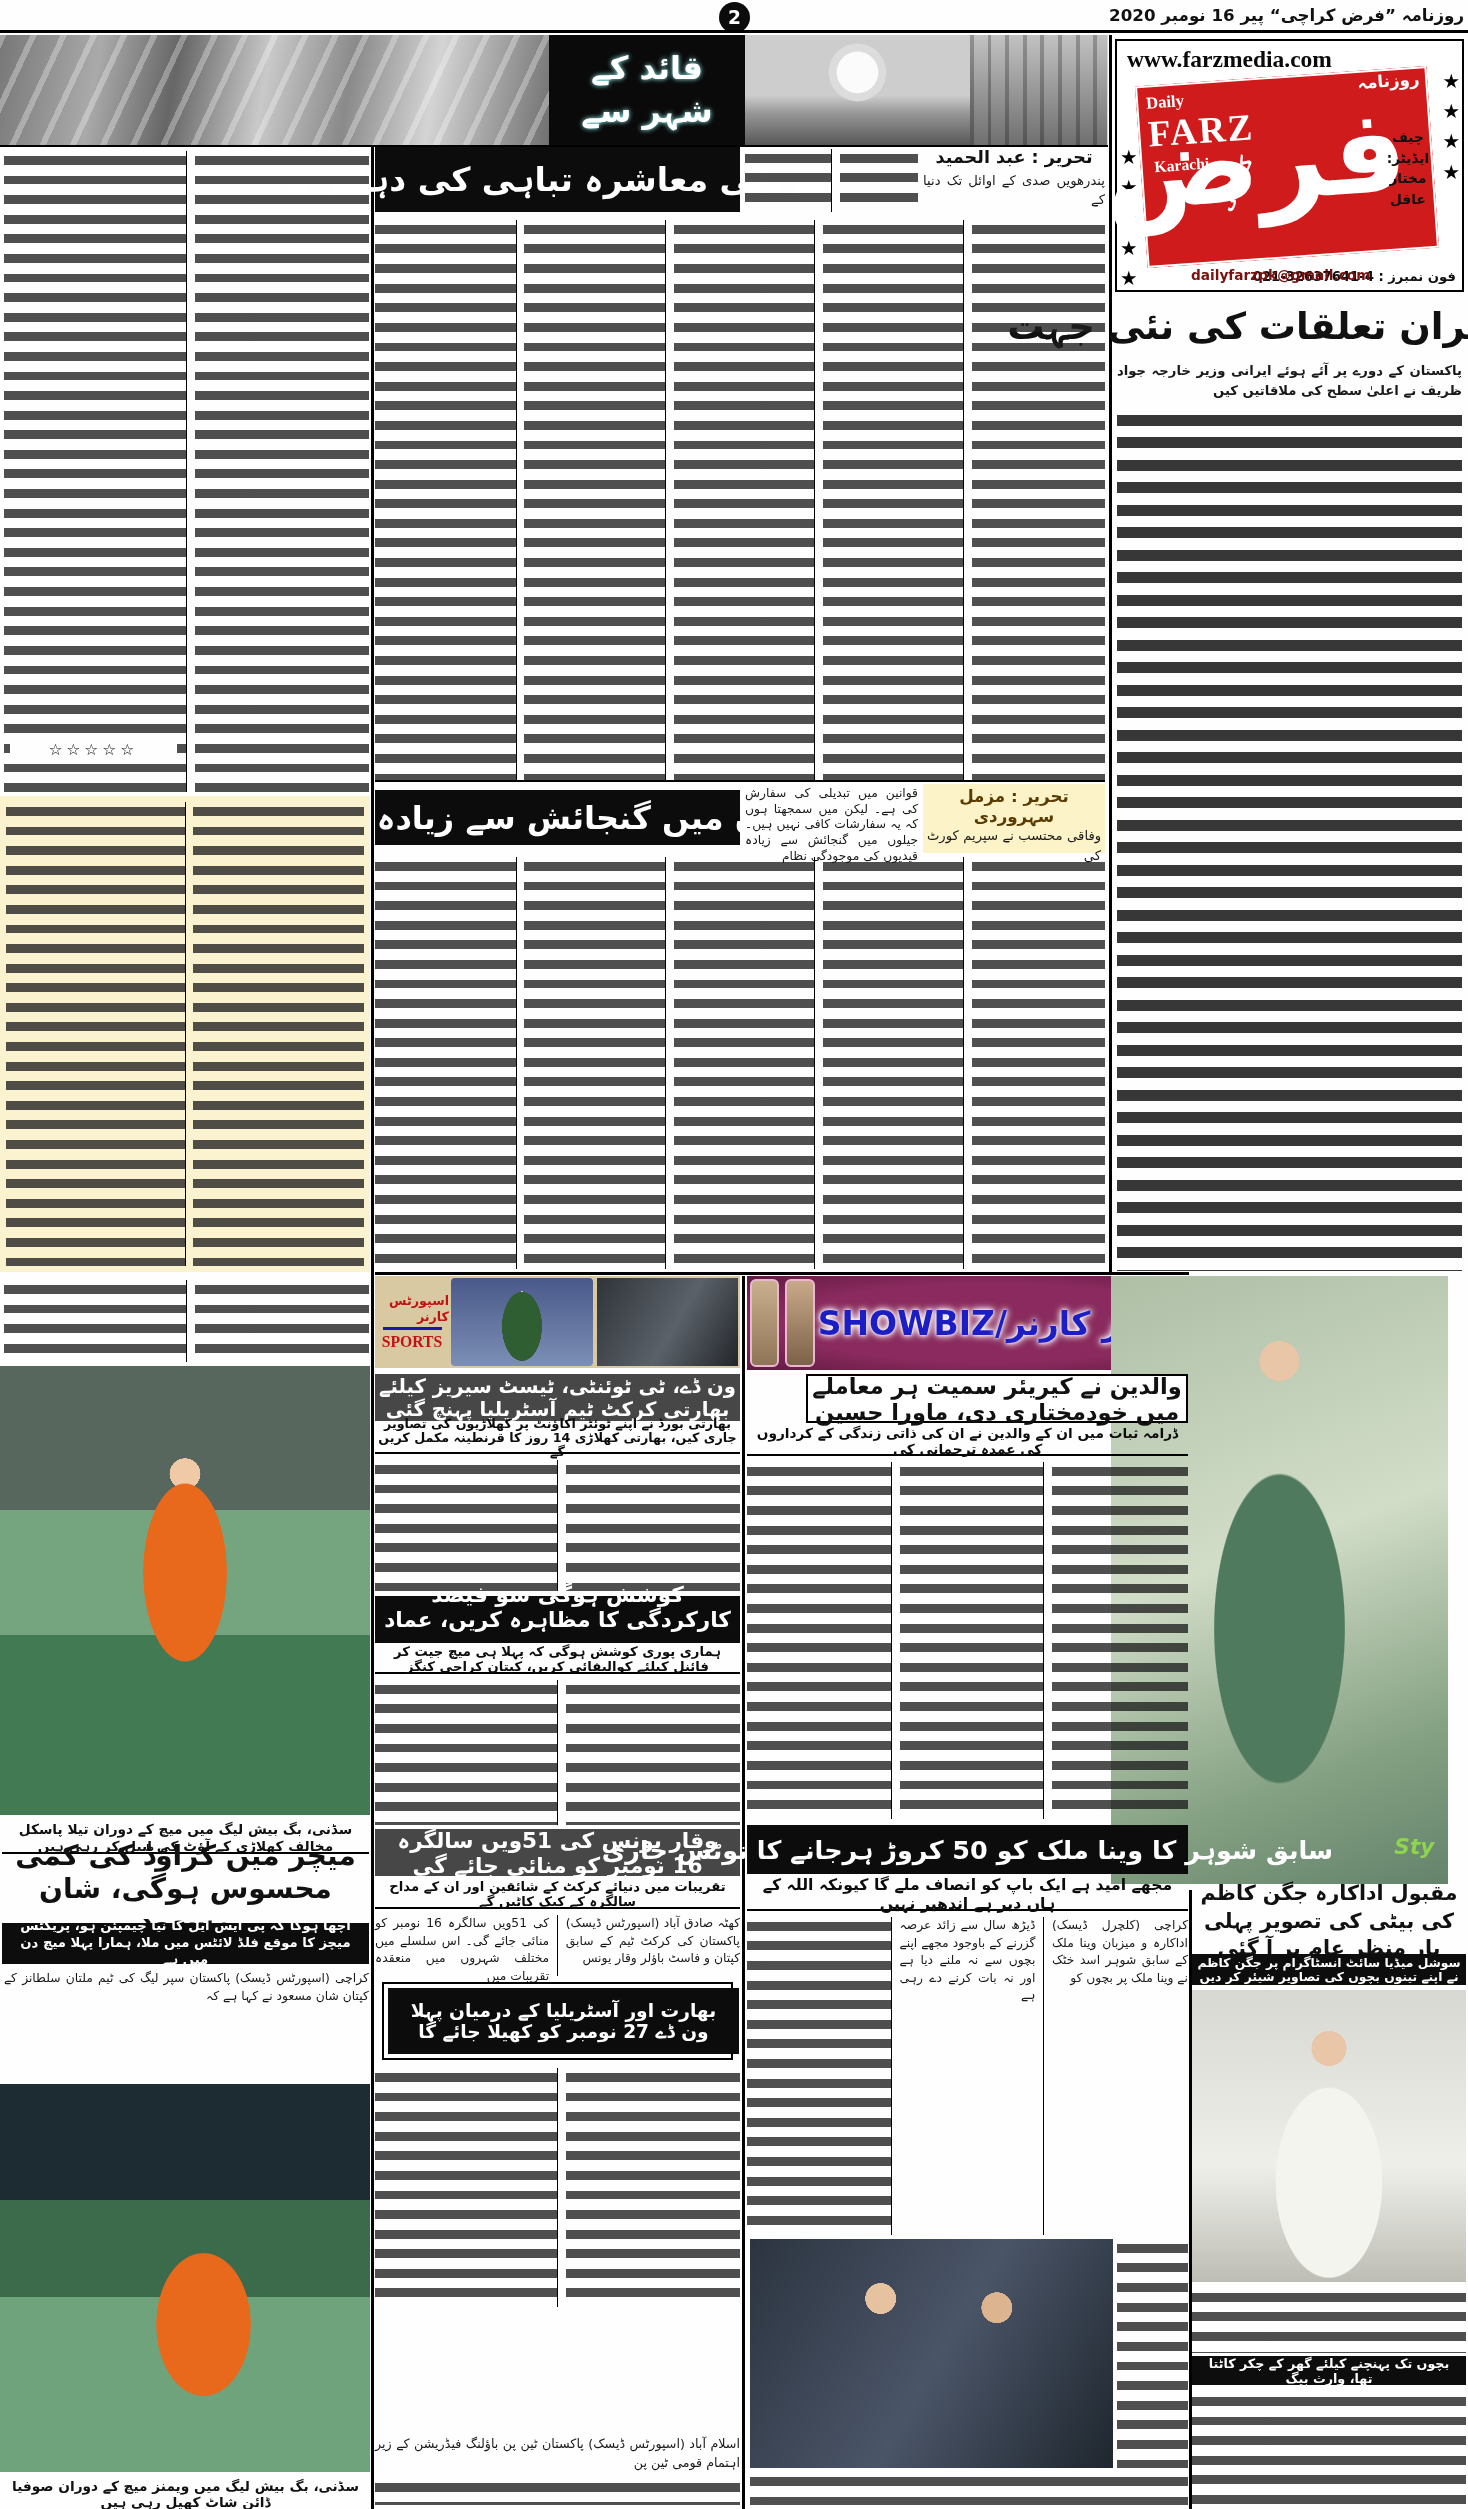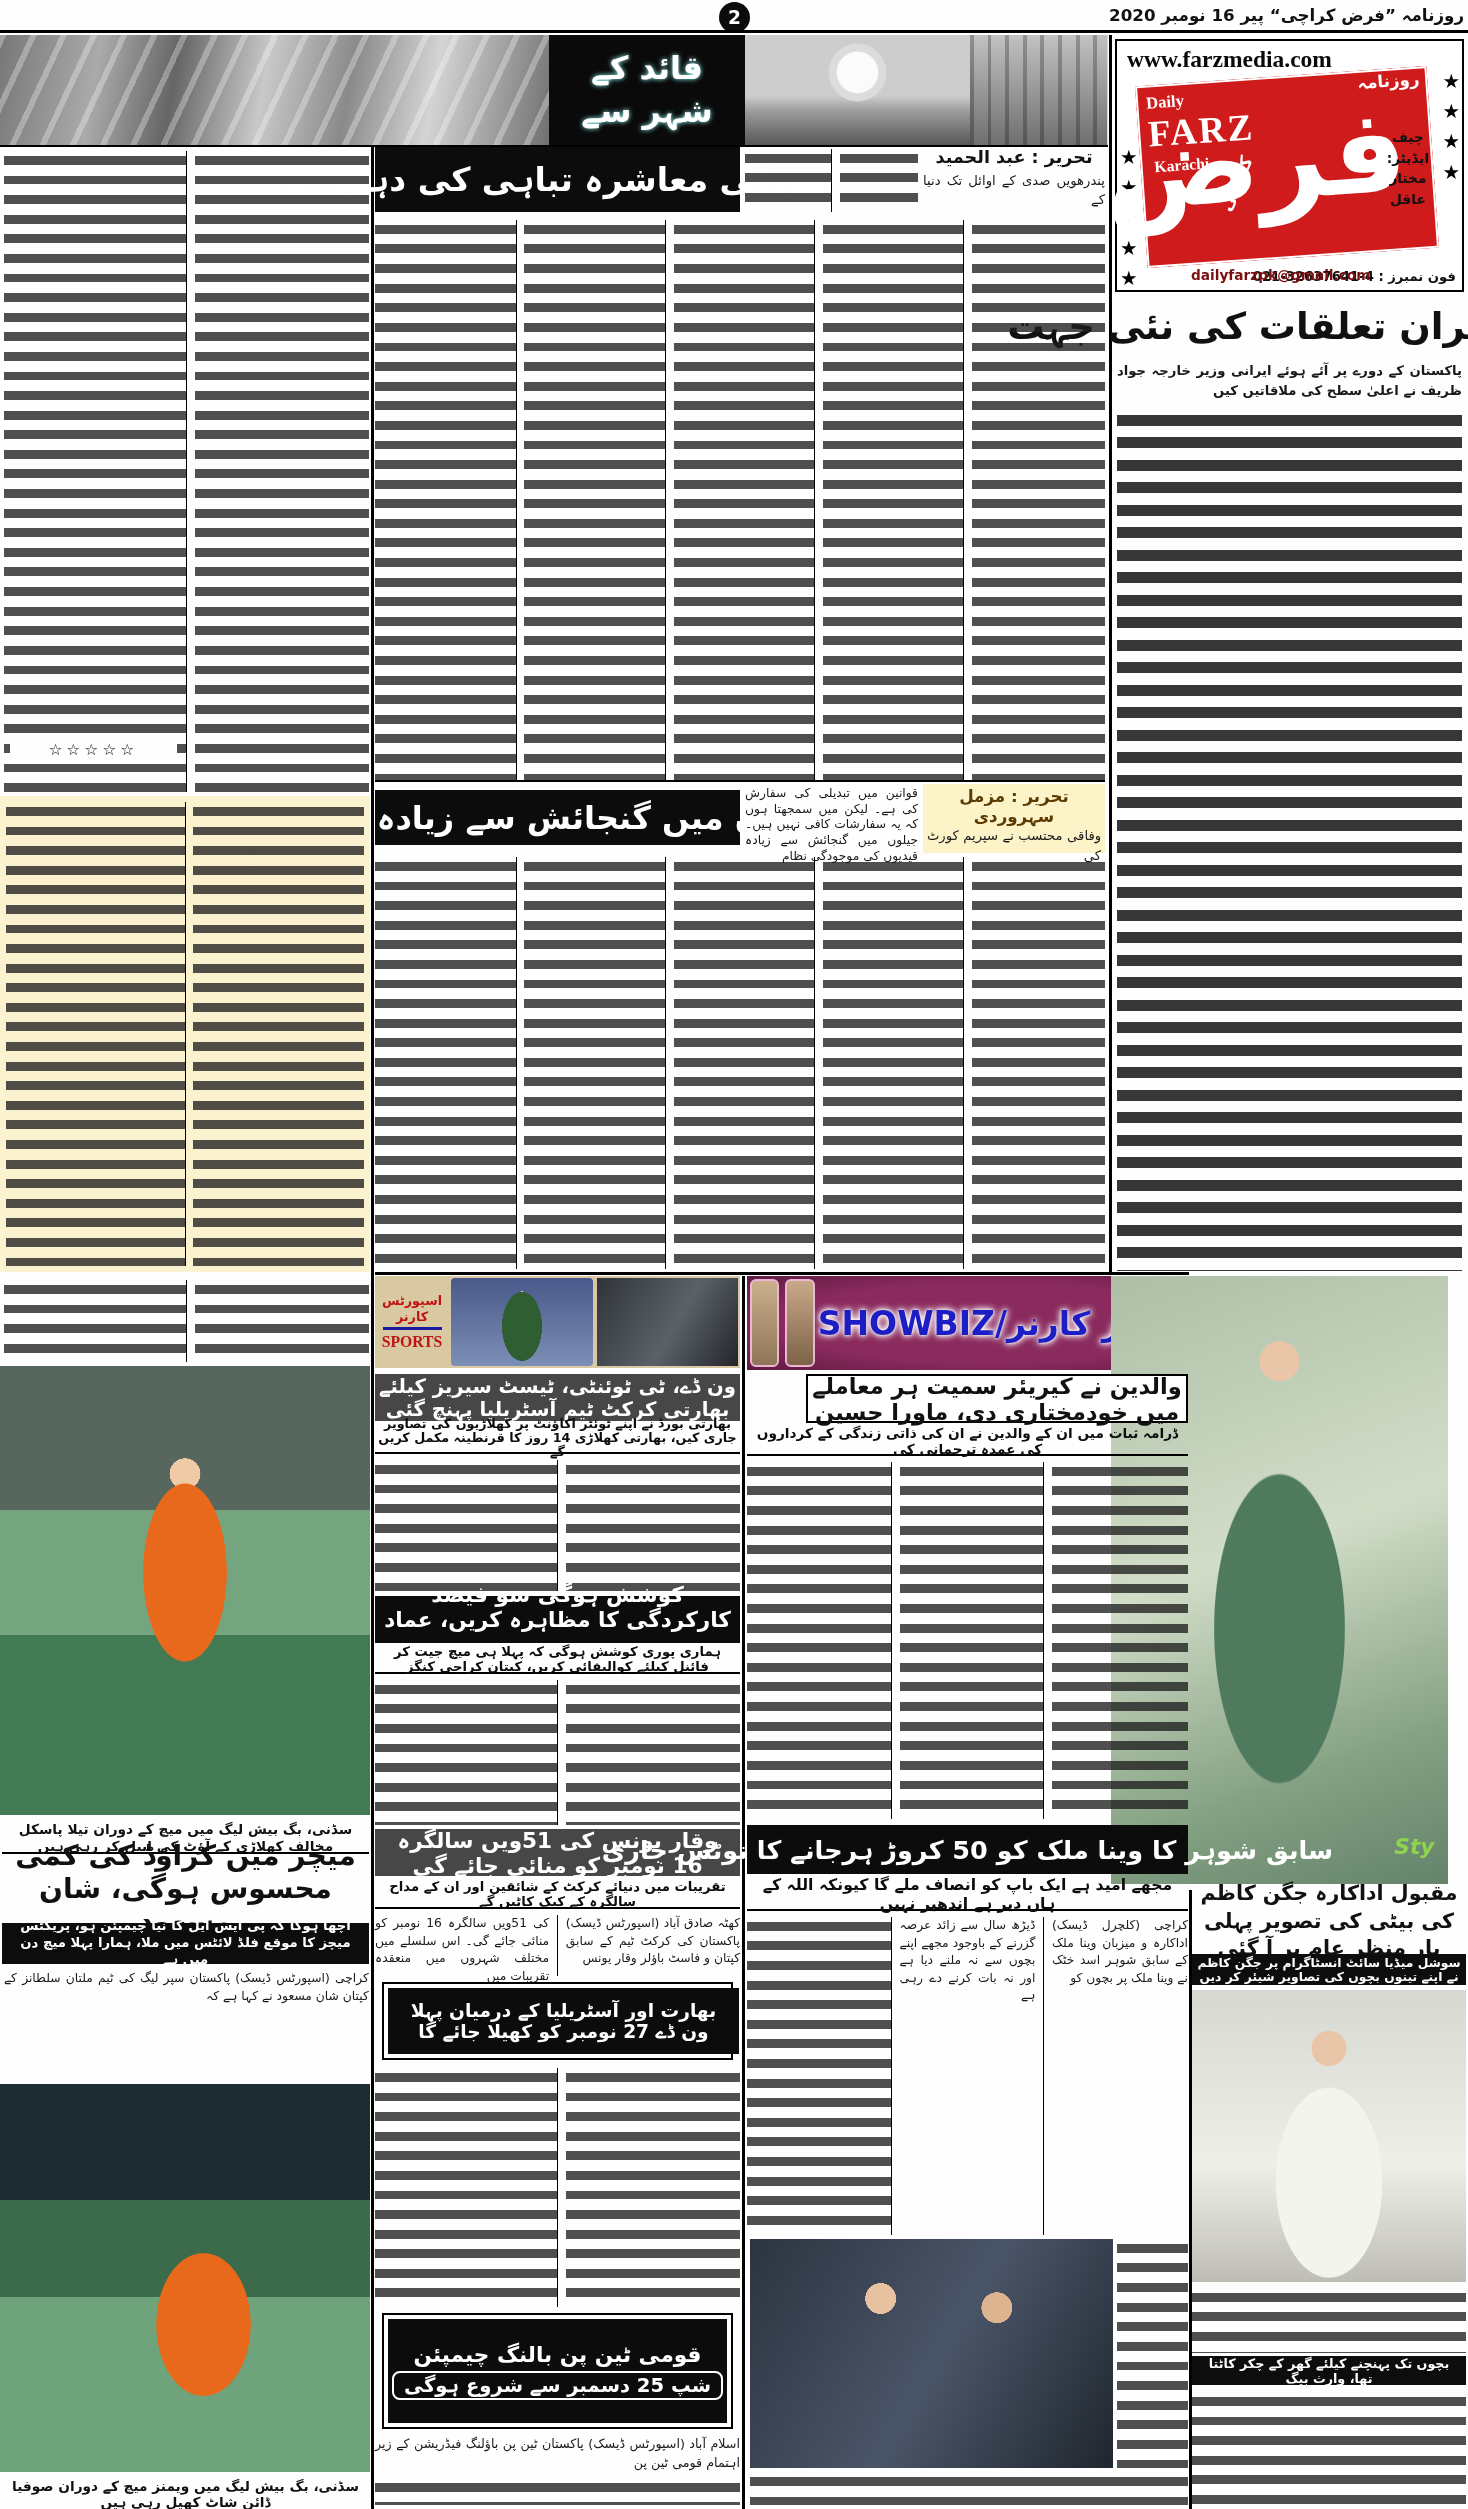--- a/index.html
+++ b/index.html
@@ -147,21 +147,21 @@
 
   <div class="abs photo" style="left:0;top:2084px;width:370px;height:388px;background:
          radial-gradient(ellipse 78px 118px at 55% 62%,#e8681c 0 60%,transparent 61%),
          linear-gradient(#1d2b33 0 30%,#3c6b4b 30% 55%,#6ea37b 55% 100%);">
     <div style="position:absolute;left:2px;top:59px;color:#eee;font-weight:bold;font-size:25.5px;transform:rotate(90deg);transform-origin:left top;font-family:'Liberation Sans',sans-serif;">rebel</div>
   </div>
   <div class="abs cap" style="left:2px;top:2478px;width:367px;height:29px;font-size:13.7px;">سڈنی، بگ بیش لیگ میں ویمنز میچ کے دوران صوفیا ڈائن شاٹ کھیل رہی ہیں</div>
 
   <div class="abs" style="left:375px;top:1276px;width:365px;height:92px;background:#d9c9a3;display:flex;">
     <div style="width:74px;display:flex;flex-direction:column;align-items:center;justify-content:center;gap:2.9px;">
-      <span class="u" style="color:#c01414;font-weight:bold;font-size:12.7px;text-align:center;line-height:1.2;">اسپورٹس کارنر</span>
+      <span class="u" style="color:#c01414;font-weight:bold;font-size:12.7px;text-align:right;line-height:1.2;">اسپورٹس کارنر</span>
       <span style="width:59px;height:2.9px;background:#1a1aa0;"></span>
       <span class="serif" style="color:#c01414;font-weight:bold;font-size:15.7px;">SPORTS</span>
     </div>
     <div class="photo" style="flex:1;margin:2px;border-radius:3.9px;background:
            radial-gradient(ellipse 33px 57px at 50% 55%,#2f5e32 0 60%,transparent 61%),
            radial-gradient(circle 9.8px at 50% 22%,#e6c9a0 0 60%,transparent 61%),
            linear-gradient(#49598a,#7c8fb5);"></div>
     <div class="photo" style="flex:1;margin:2px;background:linear-gradient(120deg,#30343a,#5a6168 55%,#23262b);"></div>
   </div>
 
@@ -187,26 +187,20 @@
   </div>
 
   <div class="abs" style="left:382px;top:1982px;width:351px;height:78px;border:2px solid #000;padding:3.9px;">
     <div class="hlbox center u" style="width:100%;height:100%;font-size:18.6px;padding:0 5.9px;">بھارت اور آسٹریلیا کے درمیان پہلا ون ڈے 27 نومبر کو کھیلا جائے گا</div>
   </div>
   <div class="abs cols" style="left:375px;top:2068px;width:365px;height:239px;">
     <div class="col stripes"></div>
     <div class="col stripes"></div>
   </div>
 
-  <div class="abs" style="left:382px;top:2313px;width:351px;height:116px;border:2px solid #000;padding:3.9px;">
-    <div class="hlbox u" style="width:100%;height:100%;display:flex;flex-direction:column;align-items:center;justify-content:center;gap:3.9px;">
-      <span style="font-size:21.6px;">قومی ٹین پن بالنگ چیمپئن</span>
-      <span style="font-size:19.6px;border:2px solid #fff;border-radius:7.8px;padding:1px 9.8px;">شپ 25 دسمبر سے شروع ہوگی</span>
-    </div>
-  </div>
   <div class="abs body-txt" style="left:375px;top:2435px;width:365px;height:39px;font-size:12.7px;line-height:18.6px;">اسلام آباد (اسپورٹس ڈیسک) پاکستان ٹین پن باؤلنگ فیڈریشن کے زیر اہتمام قومی ٹین پن</div>
   <div class="abs stripes" style="left:375px;top:2478px;width:365px;height:27.4px;"></div>
 
   <div class="abs" style="left:747px;top:1276px;width:441px;height:94px;background:radial-gradient(ellipse at 55% 50%,#8a2a5e 0 60%,#5f1a41 100%);display:flex;">
     <div class="photo" style="width:86px;margin:2.9px;border:2px solid #e9b7d2;border-radius:5.9px;background:linear-gradient(#cbb08e,#8f7457);"></div>
     <div class="photo" style="width:90px;margin:2.9px;border:2px solid #e9b7d2;border-radius:5.9px;background:linear-gradient(#c9a989,#7d6248);"></div>
     <div class="center" style="flex:1;">
       <span class="u" style="color:#1d1dc4;font-weight:bold;font-size:33px;text-shadow:0 0 2.9px #fff,0 0 5.9px #fff,0 0 8.8px #fff;white-space:nowrap;">شوبز کارنر/SHOWBIZ</span>
     </div>
   </div>

